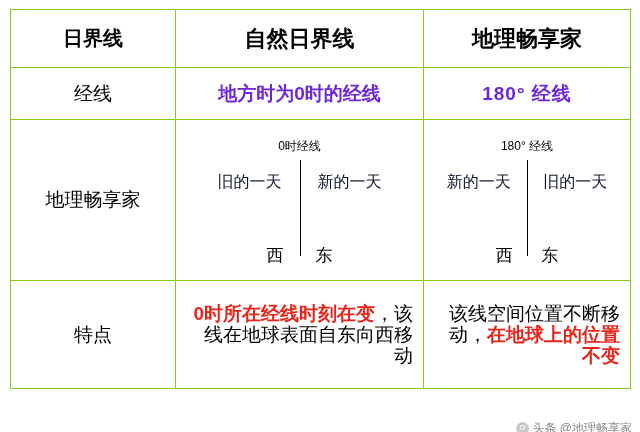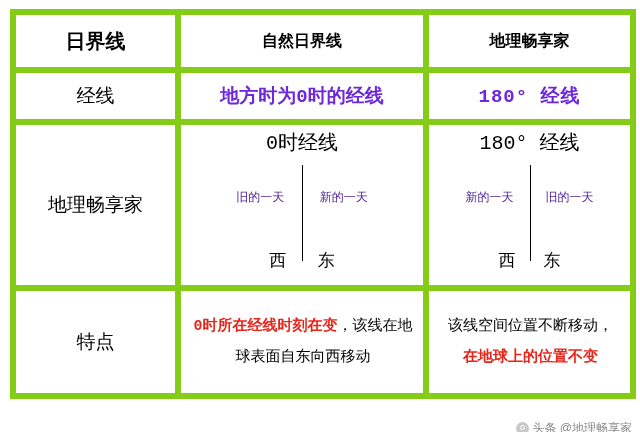--- a/index.html
+++ b/index.html
@@ -20,39 +20,38 @@
     height: 432px;
     background: #ffffff;
   }
   table.main {
     border-collapse: collapse;
     width: 620px;
     margin: 9px 0 0 10px;
     table-layout: fixed;
   }
   table.main td, table.main th {
-    border: 6px solid #84cc16;
+    border: 1px solid #84cc16;
     vertical-align: middle;
     text-align: center;
     padding: 0;
-    font-family: Liberation Mono, monospace;
   }
   .col1 { width: 165px; }
   .col2 { width: 248px; }
   .col3 { width: 207px; }
 
   
   .hdr {
     height: 58px;
     font-size: 21px;
     color: #000000;
     font-weight: normal;
   }
   .hdr-cell-1 { font-size: 20px; }
-  .hdr-cell-2, .hdr-cell-3 { font-size: 16px; }
+  .hdr-cell-2, .hdr-cell-3 { font-size: 22px; }
 
   
   .rowlabel {
     font-size: 19px;
     color: #000000;
   }
 
   
   .r2 { height: 52px; }
   .red {
@@ -70,62 +69,62 @@
 
   
   .r3 { height: 160px; }
   .diagram {
     position: relative;
     width: 100%;
     height: 160px;
   }
   .dg-top {
     position: absolute;
-    top: 4px;
+    top: 18px;
     left: 0;
     width: 100%;
     text-align: center;
-    font-size: 20px;
+    font-size: 12px;
     color: #000;
   }
   .dg-vline {
     position: absolute;
     top: 40px;
     left: 50%;
     width: 0;
     border-left: 1px solid #000;
     height: 96px;
   }
   .dg-left, .dg-right {
     position: absolute;
-    top: 64px;
-    font-size: 12px;
-    color: #4c1d95;
+    top: 52px;
+    font-size: 16px;
+    color: #0f172a;
     width: 46%;
   }
   .dg-left { left: 0; text-align: right; padding-right: 8px; box-sizing: border-box; }
   .dg-right { right: 0; text-align: left; padding-left: 8px; box-sizing: border-box; }
   .dg-bl, .dg-br {
     position: absolute;
     top: 124px;
     font-size: 17px;
     color: #000;
     width: 46%;
   }
   .dg-bl { left: 0; text-align: right; padding-right: 6px; box-sizing: border-box; }
   .dg-br { right: 0; text-align: left; padding-left: 6px; box-sizing: border-box; }
   .dg-top.shift-left { padding-right: 34px; }
   .dg-top.shift-left2 { padding-right: 18px; }
 
   
   .r4 { height: 108px; }
   .feat {
-    font-size: 15px;
-    line-height: 31px;
-    text-align: center;
+    font-size: 19px;
+    line-height: 21px;
+    text-align: right;
     padding: 8px 10px 8px 12px;
   }
   .feat-c2 { color: #e8251a; font-weight: bold; }
   .feat-c2 .blk { color: #000; font-weight: normal; }
   .feat-c3 { color: #000; }
   .feat-c3 .rd { color: #e8251a; font-weight: bold; }
 
   .watermark {
     position: absolute;
     right: 8px;

